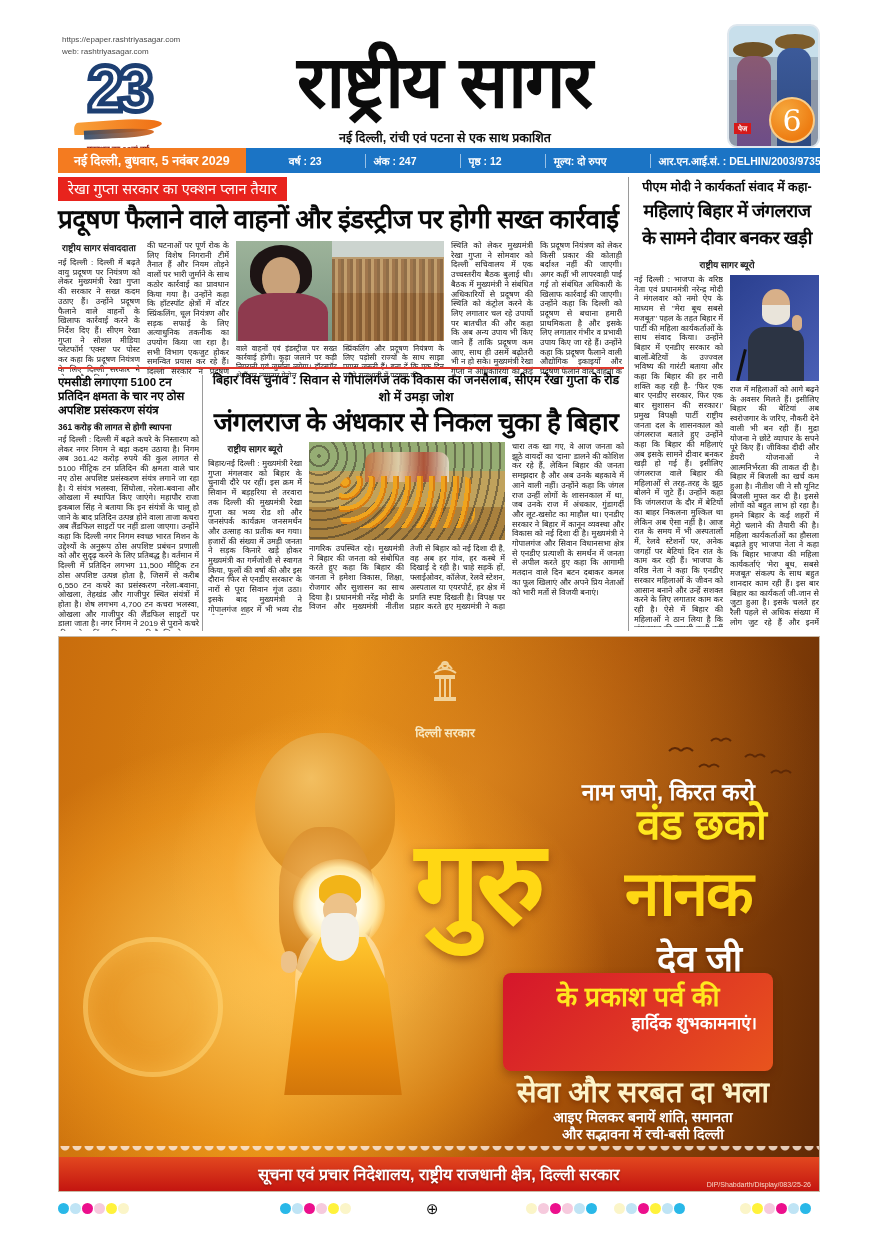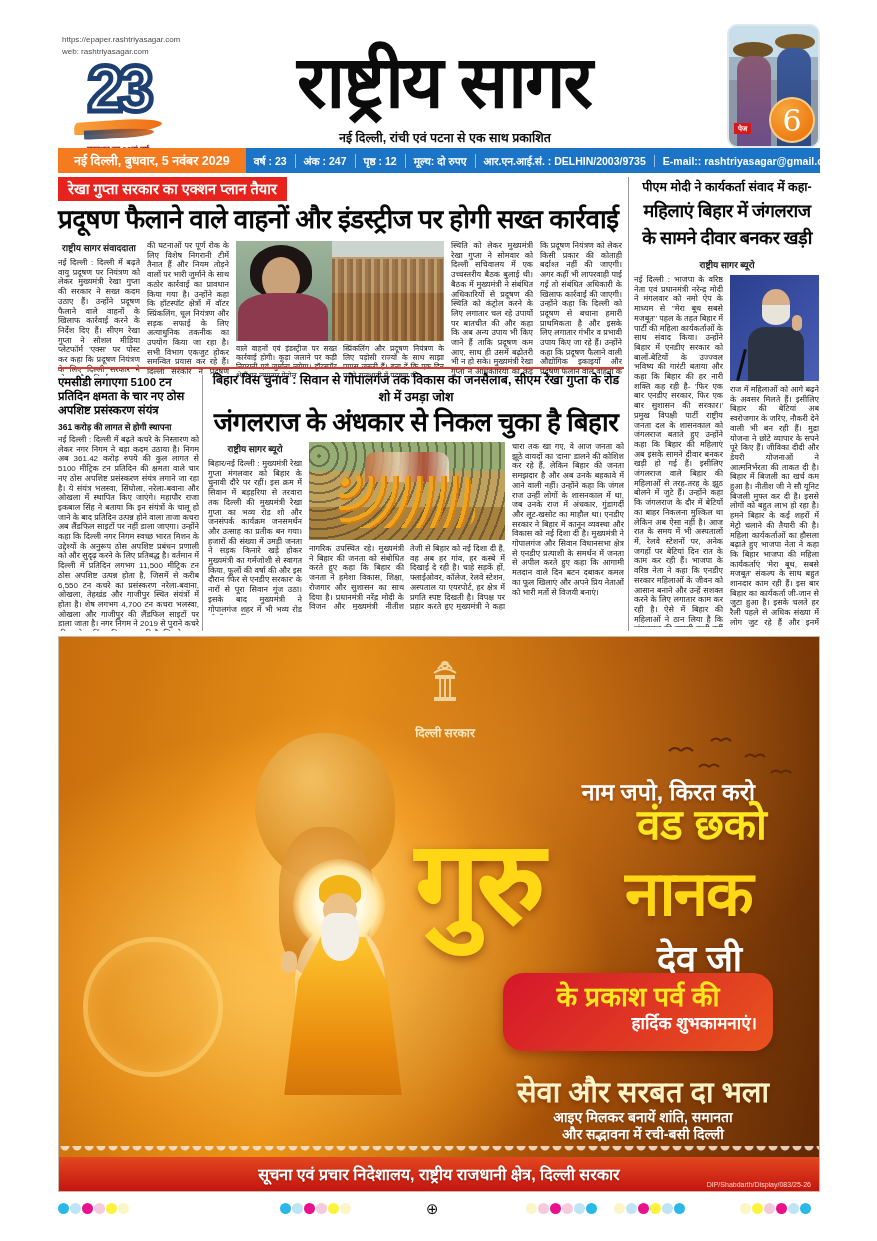--- a/index.html
+++ b/index.html
@@ -32,30 +32,30 @@
   .promo .bask1 { position:absolute; left:4px; top:16px; width:40px; height:16px; border-radius:50%; background:#6f5226; }
   .promo .bask2 { position:absolute; left:46px; top:8px; width:40px; height:16px; border-radius:50%; background:#7d5c2b; }
   .promo-circle { position:absolute; right:3px; bottom:3px; width:46px; height:46px; border-radius:50%;
                   background:radial-gradient(circle at 35% 30%,#f6a93e,#ee7d12 70%); border:2px solid #f8cd8a;
                   color:#fff; font-family:"DejaVu Serif",serif; font-size:30px; display:flex; align-items:center; justify-content:center; }
   .promo-label { position:absolute; left:5px; bottom:12px; background:#d61a1a; color:#fff; font-size:7px; font-weight:700; padding:1px 4px; }
 
   .info-bar { position:absolute; left:58px; top:148px; width:762px; height:25px; background:#1b74c5; display:flex; align-items:stretch; }
   .date-box { background:#f47b20; color:#fff; font-weight:700; font-size:12.5px; display:flex; align-items:center; padding:0 16px; white-space:nowrap; }
   .issue-items { flex:1; display:flex; align-items:center; justify-content:space-evenly; color:#fff; font-size:10.5px; font-weight:700; }
-  .issue-items span { padding:0 8px; border-left:1px solid rgba(255,255,255,.55); white-space:nowrap; }
+  .issue-items span { padding:0 8px; border-left:1px solid rgba(255,255,255,.55); white-space:nowrap;margin-left:35px; }
   .issue-items span:first-child { border-left:none; }
 
   
   .ncol { font-size:8px; line-height:9.7px; text-align:justify; color:#161616; overflow:hidden; }
   .byline { text-align:center; font-weight:700; font-size:9px; color:#1a1a1a; margin-bottom:4px; }
 
   
   .lead { position:absolute; left:58px; top:177px; width:566px; }
-  .lead-kicker { display:inline-block; background:#e8231d; color:#fff; font-weight:700; font-size:14.5px; padding:1px 10px 3px; }
+  .lead-kicker { display:inline-block; background:#e8231d; color:#fff; font-weight:400; font-size:14.5px; padding:1px 10px 3px; }
   .lead-headline { font-size:26px; line-height:30px; font-weight:800; color:#090909; letter-spacing:-.5px; margin-top:3px; white-space:nowrap; }
   .lead-body { display:flex; gap:7px; margin-top:7px; height:136px; }
   .lead-body .c { width:82px; flex:0 0 auto; }
   .lead-fig { width:208px; flex:0 0 auto; }
   .lead-photo { position:relative; width:208px; height:100px; overflow:hidden; background:#7f9b86; }
   .lp-left { position:absolute; left:0; top:0; width:46%; height:100%; background:linear-gradient(180deg,#9db39a,#7a9480); }
   .lp-hair { position:absolute; left:14px; top:4px; width:62px; height:52px; border-radius:50% 50% 40% 40%; background:#1d1414; }
   .lp-face { position:absolute; left:26px; top:16px; width:38px; height:44px; border-radius:50%; background:#c9a27a; }
   .lp-saree { position:absolute; left:2px; top:52px; width:90px; height:48px; border-radius:40% 40% 0 0; background:#8e3a4e; }
   .lp-right { position:absolute; right:0; top:0; width:54%; height:100%;
@@ -137,21 +137,21 @@
                clip-path:polygon(34% 0, 66% 0, 82% 30%, 92% 100%, 8% 100%, 18% 28%); }
   .guru-hand { position:absolute; left:222px; top:314px; width:16px; height:22px; border-radius:8px; background:#edc289; }
   .ad-birds { position:absolute; left:600px; top:96px; color:#5e2906; }
   .ad-line1 { position:absolute; right:64px; top:138px; font-size:23px; font-weight:800; color:#fff; text-shadow:0 2px 3px rgba(90,30,0,.4); }
   .ad-line2 { position:absolute; right:52px; top:164px; font-size:42px; line-height:48px; font-weight:900; color:#ffe81f; text-shadow:0 3px 4px rgba(90,30,0,.4); }
   .ad-name1 { position:absolute; left:356px; top:186px; font-size:116px; line-height:120px; font-weight:900; color:#ffd714;
               text-shadow:0 4px 8px rgba(110,40,0,.5); letter-spacing:-4px; }
   .ad-name2 { position:absolute; left:566px; top:224px; font-size:62px; line-height:66px; font-weight:900; color:#ffd714;
               text-shadow:0 3px 6px rgba(110,40,0,.5); letter-spacing:-2px; }
   .ad-name3 { position:absolute; left:598px; top:296px; font-size:36px; font-weight:800; color:#fff; text-shadow:0 2px 4px rgba(90,30,0,.45); }
-  .ad-box { position:absolute; left:444px; top:336px; width:270px; height:78px; border-radius:20px; padding:8px 16px 6px;
+  .ad-box { position:absolute; left:444px; top:336px; width:270px; height:98px; border-radius:8px; padding:8px 16px 6px;
             background:linear-gradient(135deg,#d5162b,#e8541d); box-shadow:0 4px 10px rgba(80,20,0,.35); text-align:center; }
   .ad-box .b1 { font-size:27px; font-weight:900; color:#ffe81f; line-height:32px; }
   .ad-box .b2 { font-size:17px; font-weight:700; color:#fff; text-align:right; line-height:22px; }
   .ad-slogan { position:absolute; left:414px; top:434px; width:340px; text-align:center; font-size:29px; font-weight:900;
                color:#fdf3c9; text-shadow:0 2px 4px rgba(100,30,0,.5); }
   .ad-sub { position:absolute; left:428px; top:472px; width:312px; text-align:center; color:#fff; font-size:14px;
             font-weight:700; line-height:17px; text-shadow:0 1px 2px rgba(90,30,0,.4); }
   .ad-lace { position:absolute; left:0; bottom:34px; width:100%; height:11px; opacity:.9;
              background:radial-gradient(circle at 6px 0px, rgba(250,230,215,.95) 4px, transparent 5px);
              background-size:12px 11px; background-repeat:repeat-x; }

